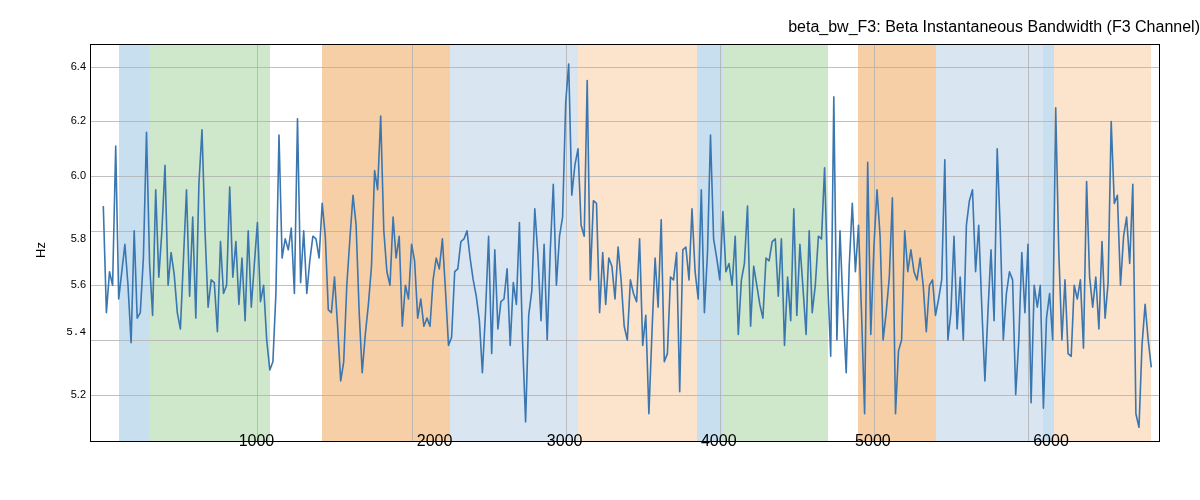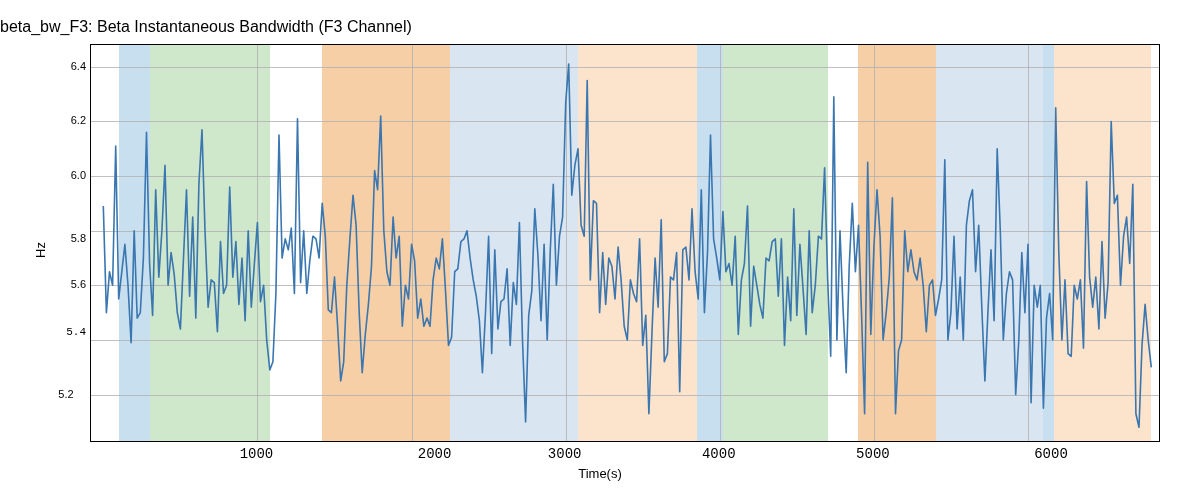--- a/index.html
+++ b/index.html
@@ -14,21 +14,21 @@
   .figure {
     position: relative;
     width: 1200px;
     height: 500px;
   }
   .title {
     position: absolute;
     top: 18px;
     left: 0;
     width: 100%;
-    text-align: left;
+    text-align: right;
     font-size: 16px;
     color: #000;
   }
   .plot-area {
     position: absolute;
     left: 90px;
     top: 44px;
     width: 1070px;
     height: 398px;
     border: 1px solid #000;
@@ -52,25 +52,24 @@
   .grid-h {
     position: absolute;
     left: 0;
     width: 100%;
     height: 0;
     border-top: 1px solid #b0b0b0;
     opacity: 0.8;
   }
   .xtick {
     position: absolute;
-    top: 446px;
-    font-size: 14px;
+    top: 432px;
+    font-size: 16px;
     color: #000;
     transform: translateX(-50%);
-    font-family: Liberation Mono, monospace;
   }
   .ytick {
     position: absolute;
     right: 1114px;
     font-size: 11px;
     color: #000;
     transform: translateY(-50%);
     text-align: right;
     width: 40px;
   }
@@ -137,24 +136,23 @@
   <div id="xticks">
       <div class="xtick" style="left: 256.442px;">1000</div>
       <div class="xtick" style="left: 410.554px; margin-left: 24px;">2000</div>
       <div class="xtick" style="left: 564.667px;">3000</div>
       <div class="xtick" style="left: 718.779px;">4000</div>
       <div class="xtick" style="left: 872.892px;">5000</div>
       <div class="xtick" style="left: 1027px; margin-left: 24px;">6000</div>
     </div>
 
   <div id="yticks">
-      <div class="ytick" style="top: 393.572px; text-align: center;">5.2</div>
+      <div class="ytick" style="top: 393.572px;">5.2</div>
       <div class="ytick" style="top: 332px; font-family: Liberation Mono, monospace;">5.4</div>
       <div class="ytick" style="top: 284.331px;">5.6</div>
       <div class="ytick" style="top: 229.71px; margin-top: 8px;">5.8</div>
       <div class="ytick" style="top: 175.09px;">6.0</div>
       <div class="ytick" style="top: 120.469px;">6.2</div>
       <div class="ytick" style="top: 65.8483px;">6.4</div>
     </div>
 
-  <div class="xlabel">Time(s)</div>
   <div class="ylabel">Hz</div>
 </div>
 
 </body></html>

